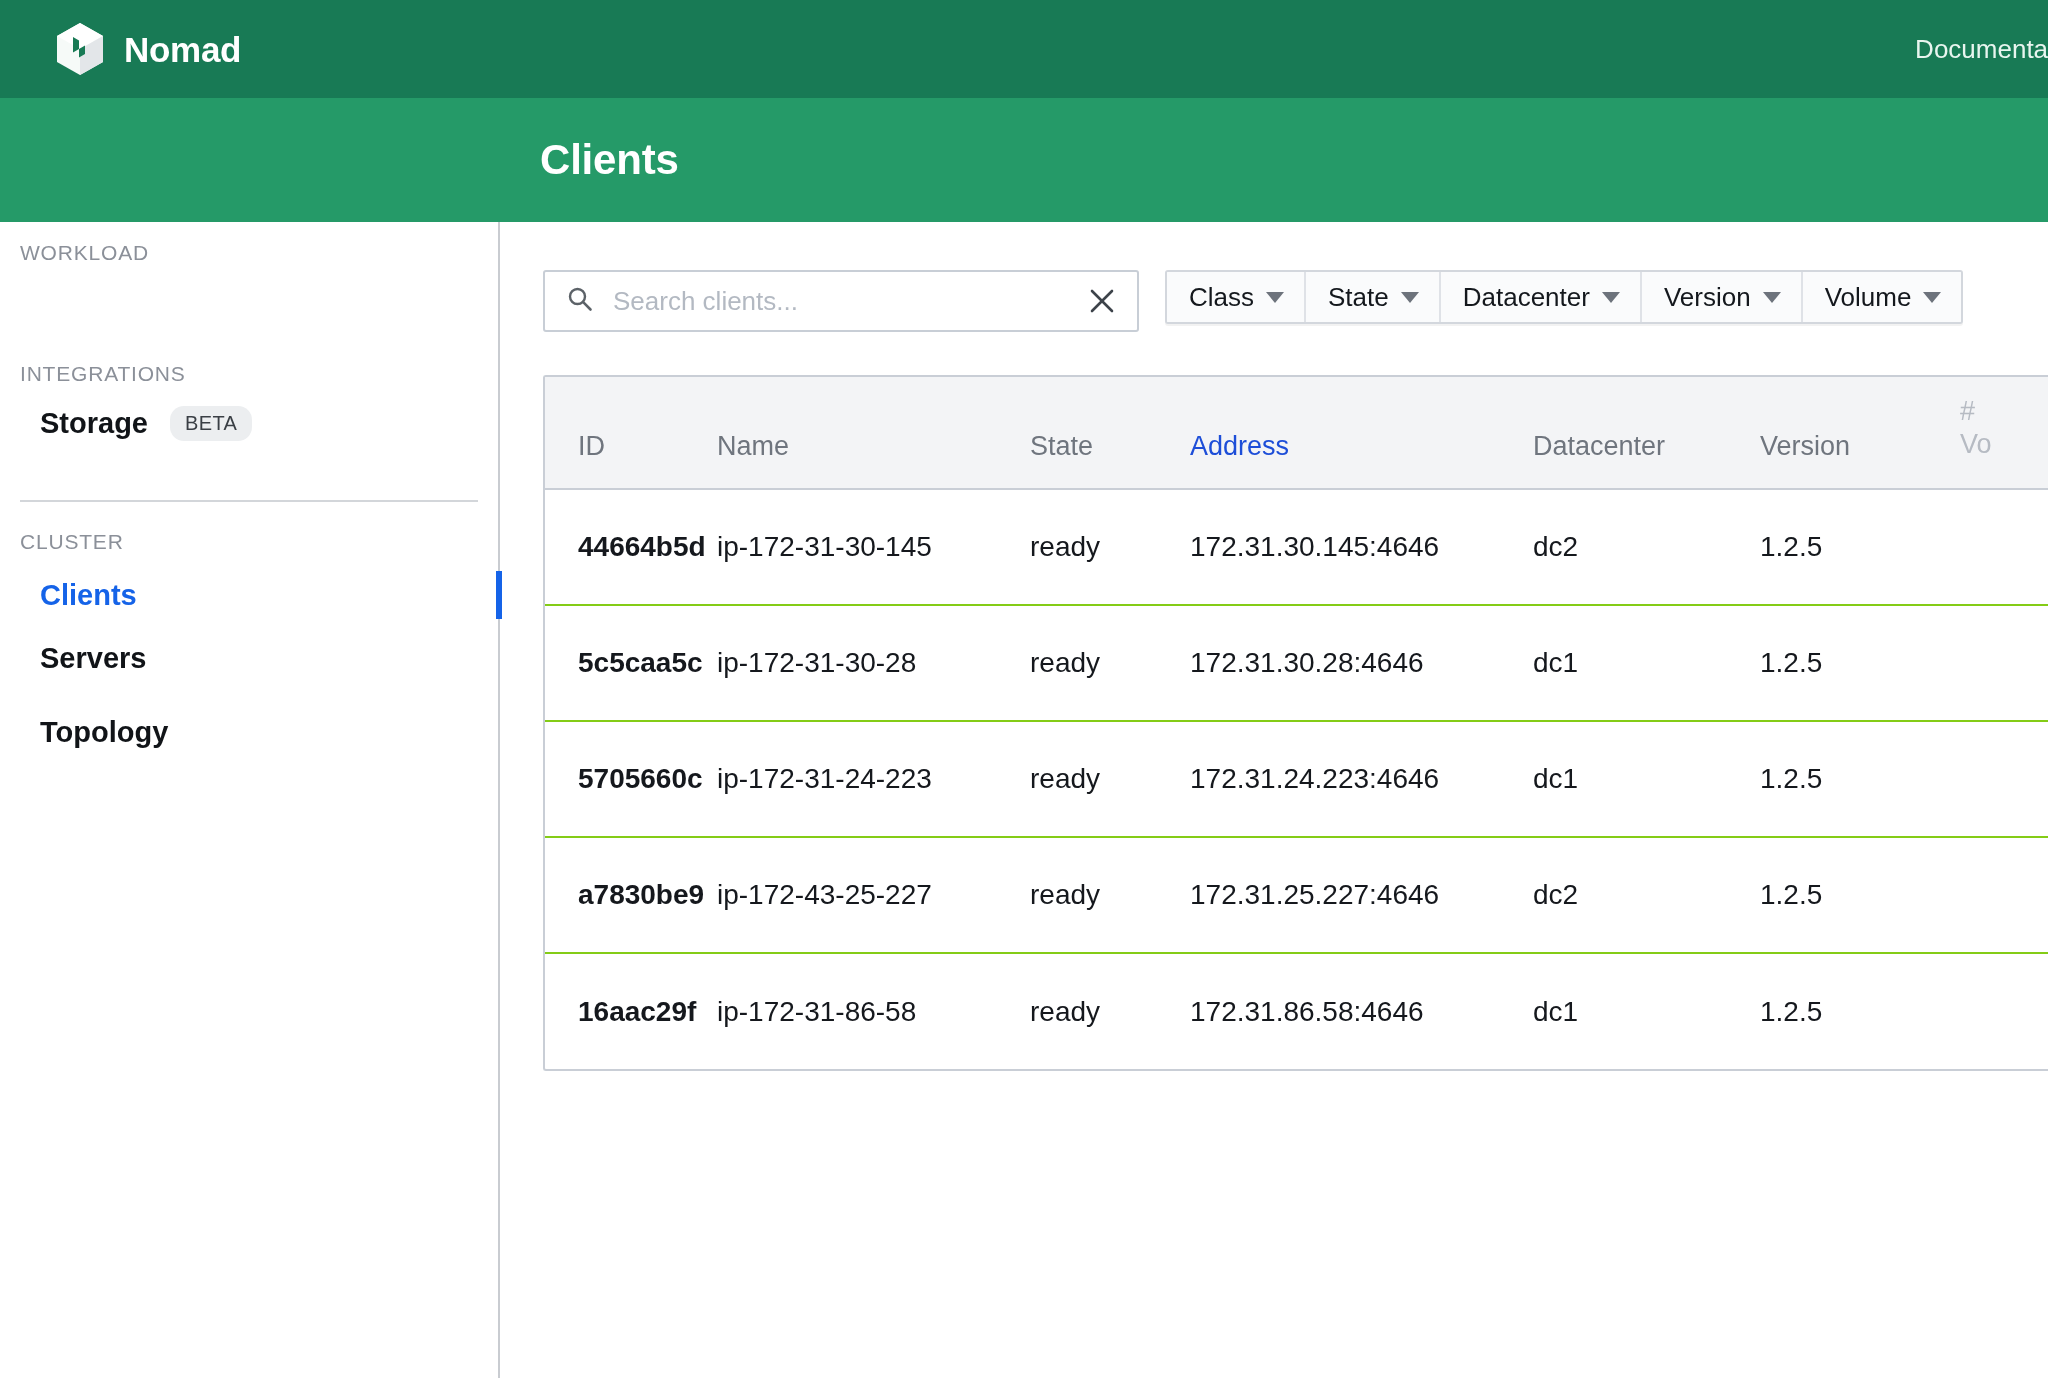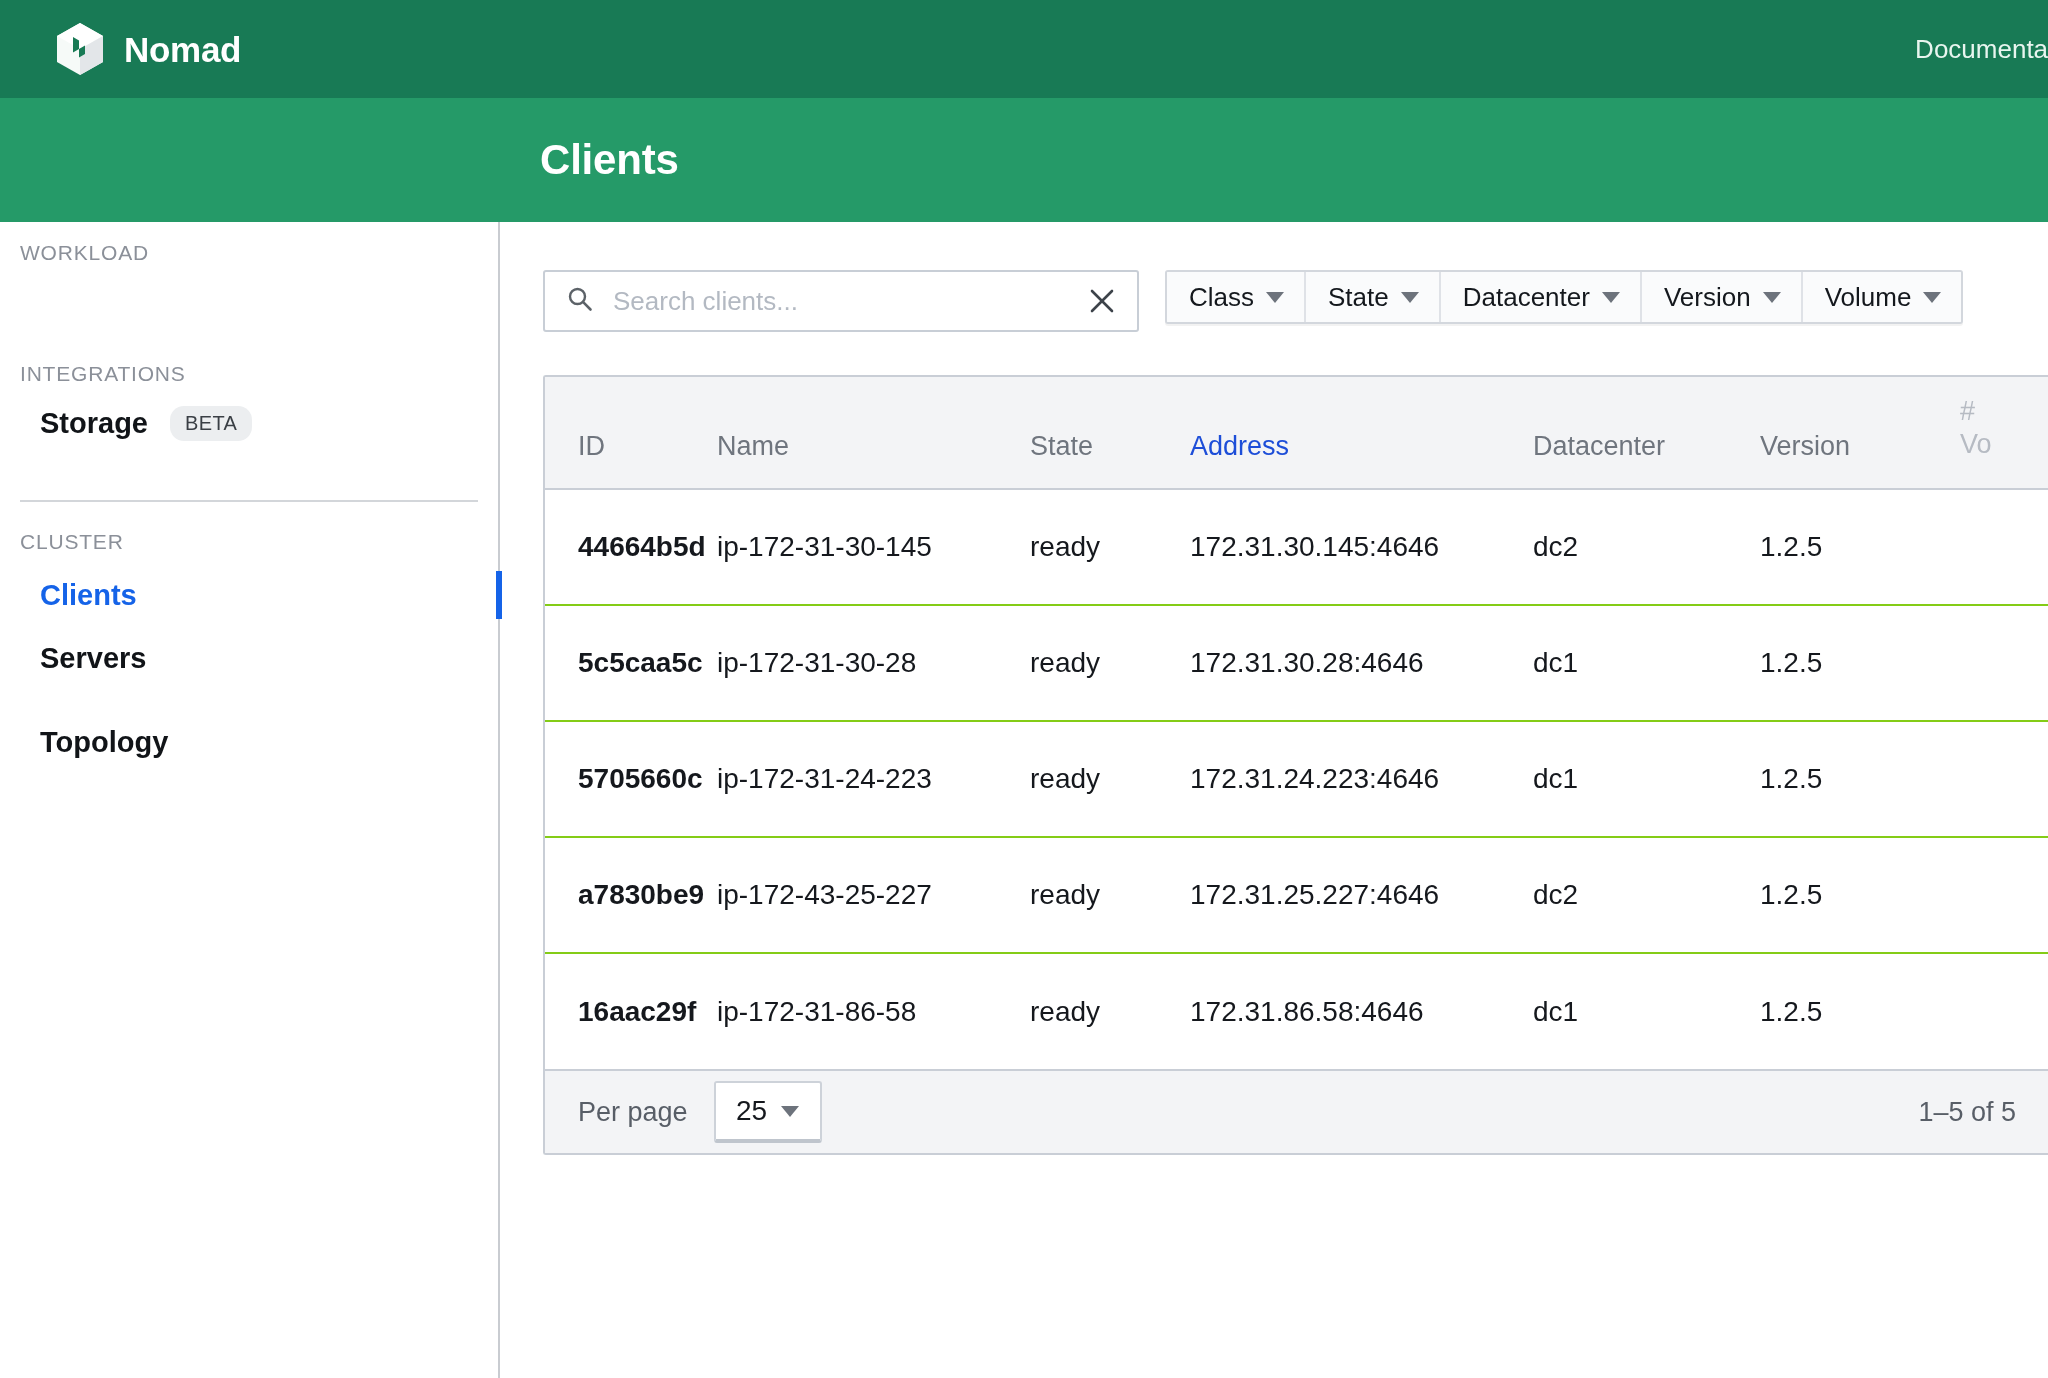--- a/index.html
+++ b/index.html
@@ -347,21 +347,21 @@
       <span class="active-marker"></span>
     </div>
   </div>
 
   <div style="position:absolute; top:406px; left:0; width:100%;">
     <div class="side-item">
       <span class="side-item-label">Servers</span>
     </div>
   </div>
 
-  <div style="position:absolute; top:490px; left:0; width:100%;">
+  <div style="position:absolute; top:480px; left:0; width:100%;">
     <div class="side-item">
       <span class="side-item-label">Topology</span>
     </div>
   </div>
 
 </div>
 
 <div class="main">
 
   <div class="toolbar">
@@ -471,23 +471,15 @@
           <td class="c-state">ready</td>
           <td class="c-addr">172.31.86.58:4646</td>
           <td class="c-dc">dc1</td>
           <td class="c-ver">1.2.5</td>
           <td class="c-vol"></td>
         </tr>
 
       </tbody>
     </table>
 
-    <div class="pager">
-      <span class="pager-label">Per page</span>
-      <div class="perpage-select">
-        <span class="perpage-value">25</span>
-        <span class="caret"></span>
-      </div>
-      <span class="pager-range">1–5 of 5</span>
-    </div>
   </div>
 
 </div>
 
 </body></html>

